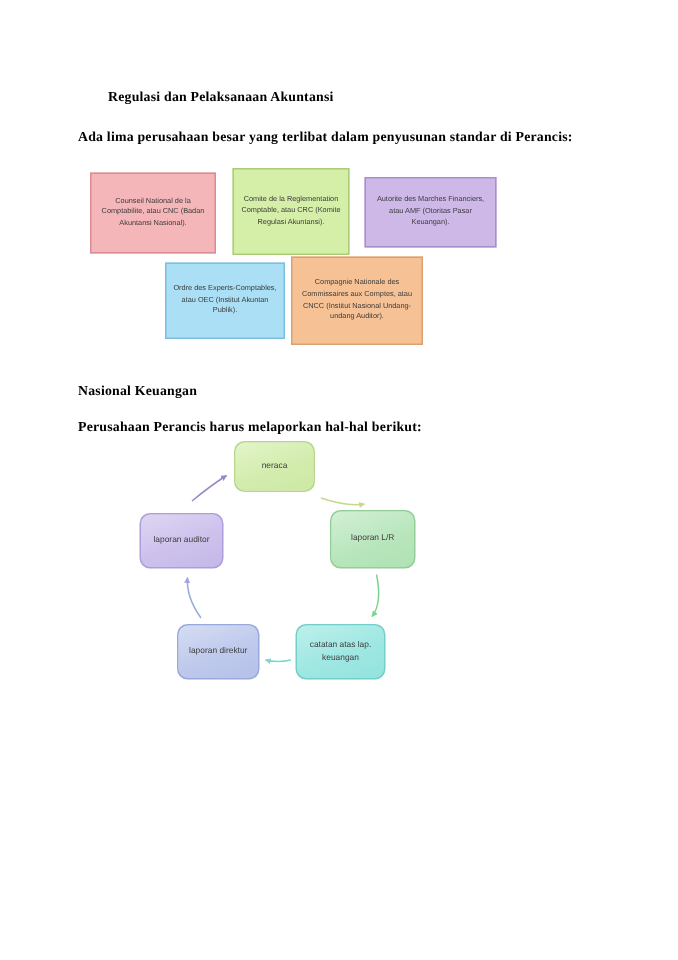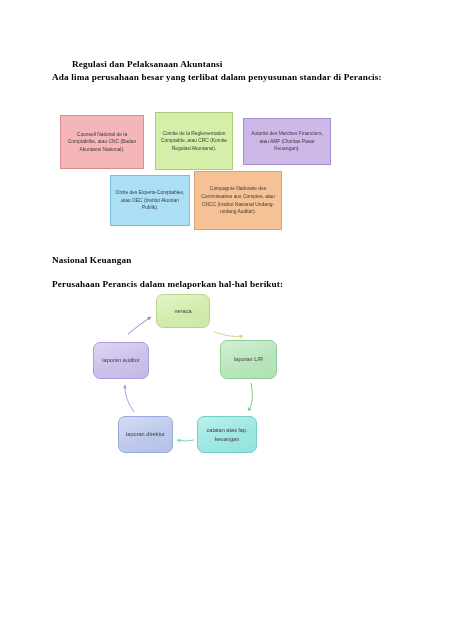--- a/index.html
+++ b/index.html
@@ -27,21 +27,21 @@
   .heading {
     position: absolute;
     font-family: "Liberation Serif", serif;
     font-weight: bold;
     font-size: 9.2px;
     letter-spacing: 0.15px;
     color: #000000;
     white-space: nowrap;
   }
   #h-regulasi { left: 52px; top: 59px; margin-left: 20px; }
-  #h-adalima  { left: 52px; top: 72px; text-align: right; }
+  #h-adalima  { left: 52px; top: 86px; text-align: right; }
   #h-laporan  { left: 52px; top: 255px; }
   #h-perusahaan { left: 52px; top: 279px; }
 
   
   .org-box {
     position: absolute;
     box-sizing: border-box;
     display: flex;
     align-items: center;
     justify-content: center;
@@ -160,21 +160,21 @@
   <div class="org-box" id="box-oec">
     <span class="org-text">Ordre des Experts-Comptables, atau OEC (Institut Akuntan Publik).</span>
   </div>
 
   <div class="org-box" id="box-cncc">
     <span class="org-text">Compagnie Nationale des Commissaires aux Comptes, atau CNCC (Institut Nasional Undang-undang Auditor).</span>
   </div>
 
   <div class="heading" id="h-laporan">Nasional Keuangan</div>
 
-  <div class="heading" id="h-perusahaan">Perusahaan Perancis dalam melaporkan hal-hal berikut:</div>
+  <div class="heading" id="h-perusahaan">Perusahaan Perancis harus melaporkan hal-hal berikut:</div>
 
   <div id="cycle">
 
     <svg id="cycle-arrows" viewBox="0 0 215 190">
       <defs>
         <marker id="ah-yg" markerWidth="5" markerHeight="5" refX="3.6" refY="2" orient="auto">
           <path d="M0,0 L4,2 L0,4 z" fill="#c9d98a"></path>
         </marker>
         <marker id="ah-gr" markerWidth="5" markerHeight="5" refX="3.6" refY="2" orient="auto">
           <path d="M0,0 L4,2 L0,4 z" fill="#7ed18a"></path>

